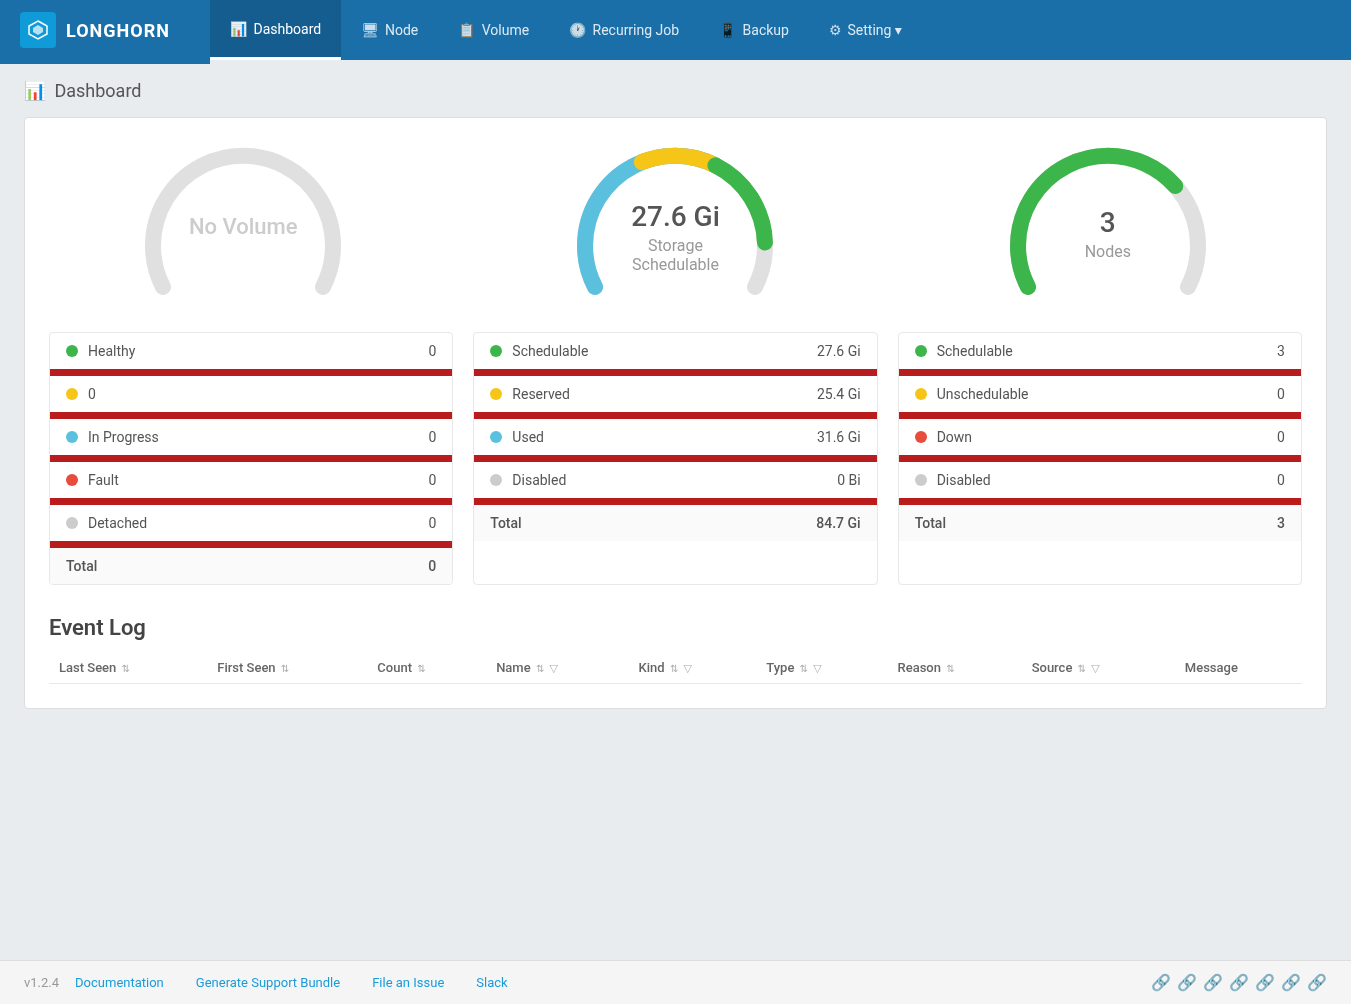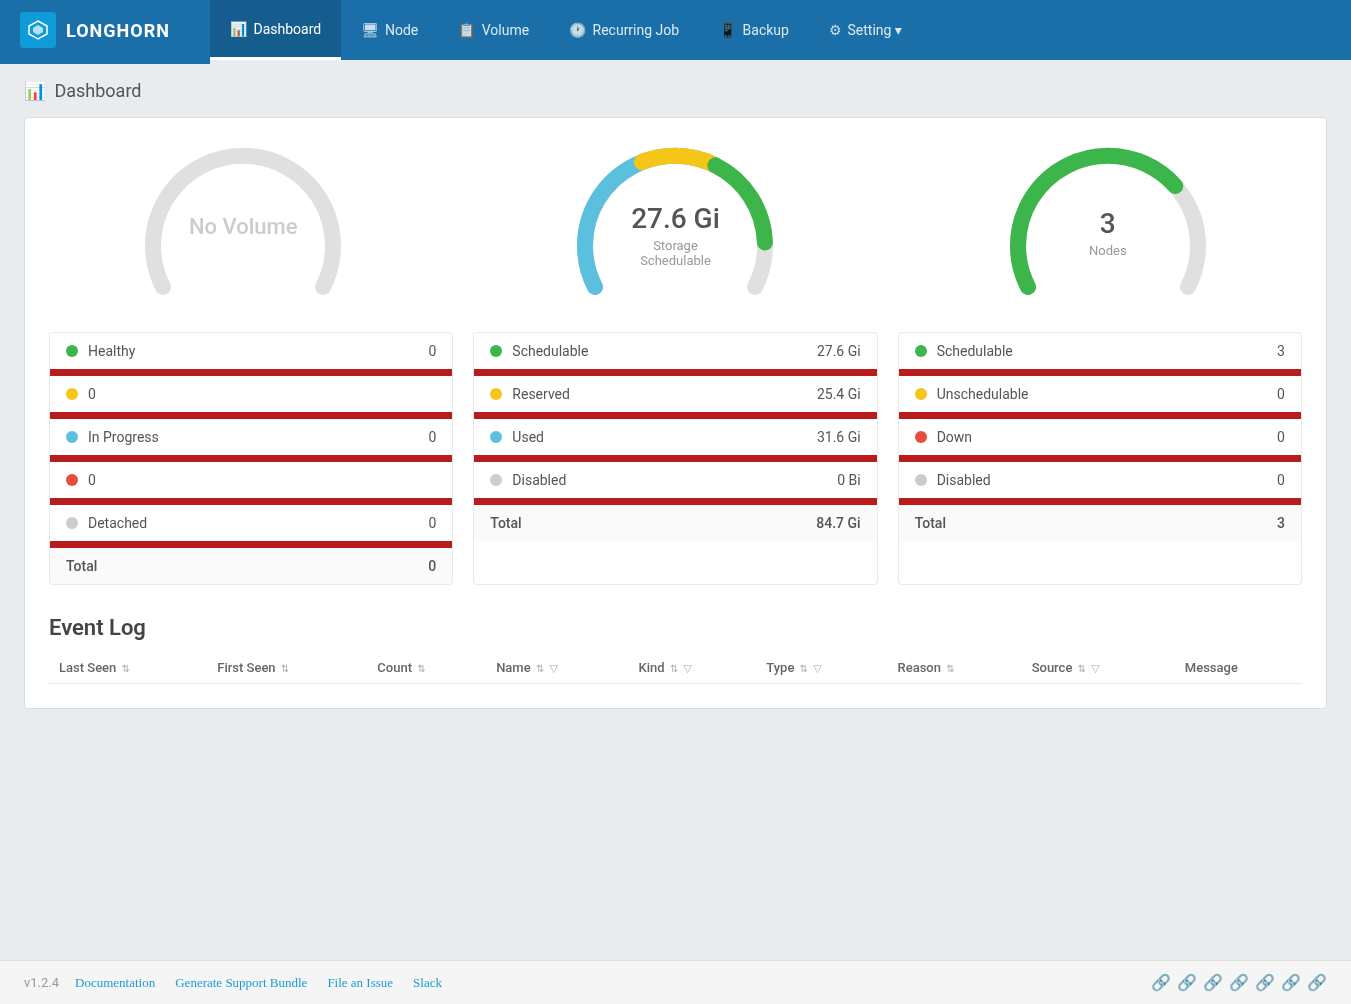--- a/index.html
+++ b/index.html
@@ -104,21 +104,21 @@
       transform: translate(-50%, -30%);
       text-align: center;
     }
     .gauge-value {
       font-size: 28px;
       font-weight: 500;
       color: #555;
       line-height: 1.2;
     }
     .gauge-label {
-      font-size: 13px;
+      font-size: 16px;
       color: #999;
       margin-top: 2px;
     }
 
     
     .stats-row {
       display: flex;
       gap: 20px;
       margin-bottom: 30px;
     }
@@ -176,21 +176,21 @@
       display: flex;
       align-items: center;
       justify-content: space-between;
       font-size: 13px;
       color: #999;
       position: fixed;
       bottom: 0;
       left: 0;
       right: 0;
     }
-    .footer-links { display: flex; gap: 20px; font-family: Liberation Serif, serif; }
+    .footer-links { display: flex; gap: 32px; }
     .footer-link { color: #1a9cd8; text-decoration: none; cursor: pointer; }
     .footer-icons { display: flex; gap: 6px; align-items: center; color: #bbb; }
     .footer-chain { font-size: 16px; color: #ccc; }
   </style>
 </head>
 <body>
 
 <nav class="navbar">
   <div class="navbar-brand">
     <div class="brand-logo">
@@ -296,20 +296,21 @@
           <span class="stats-dot" style="background:#f5c518;"></span>
           <span class="stats-value">0</span>
         </div>
         <div class="stats-row-item">
           <span class="stats-dot" style="background:#5bc0de;"></span>
           <span class="stats-label">In Progress</span>
           <span class="stats-value">0</span>
         </div>
         <div class="stats-row-item">
           <span class="stats-dot" style="background:#e74c3c;"></span>
+          <span class="stats-label">Fault</span>
           <span class="stats-value">0</span>
         </div>
         <div class="stats-row-item">
           <span class="stats-dot" style="background:#cccccc;"></span>
           <span class="stats-label">Detached</span>
           <span class="stats-value">0</span>
         </div>
         <div class="stats-row-item" style="background:#fafafa;">
           <span class="stats-label" style="font-weight:500;">Total</span>
           <span class="stats-value" style="font-weight:500;">0</span>

